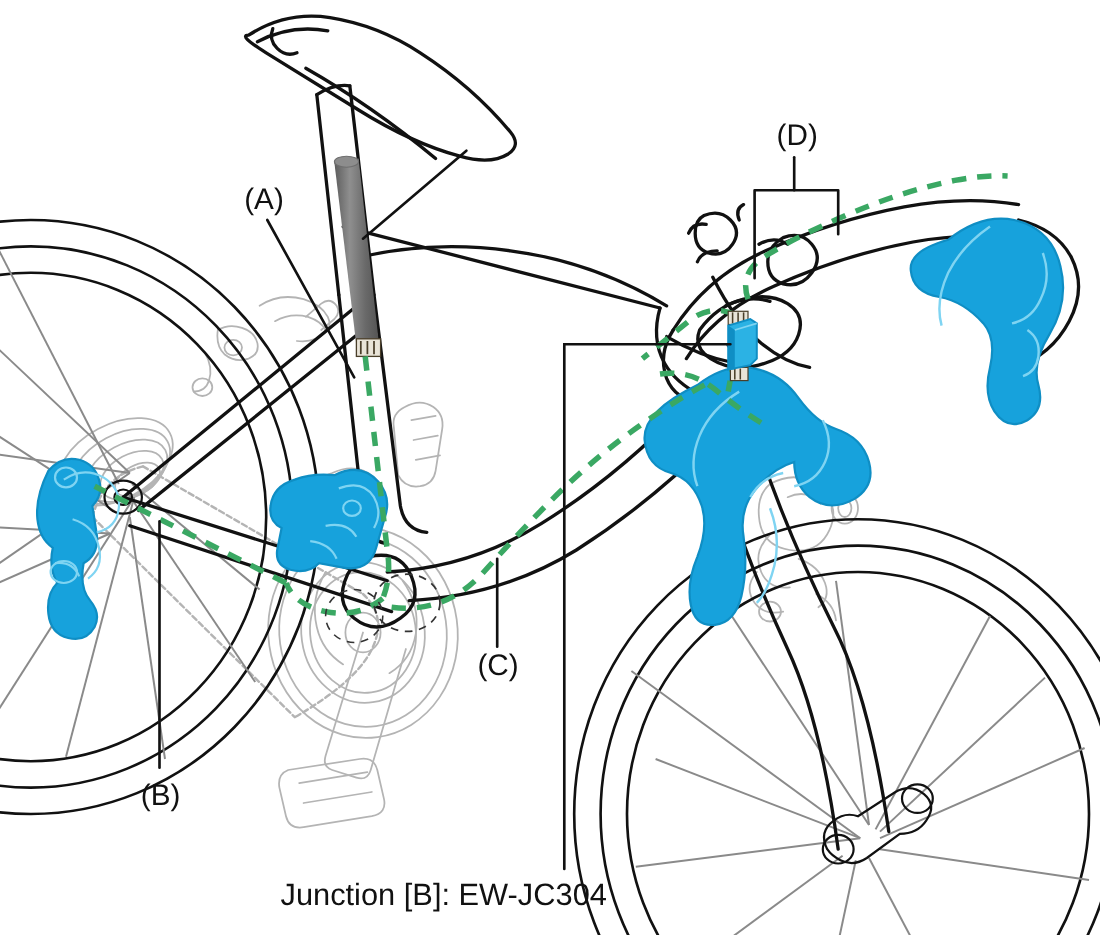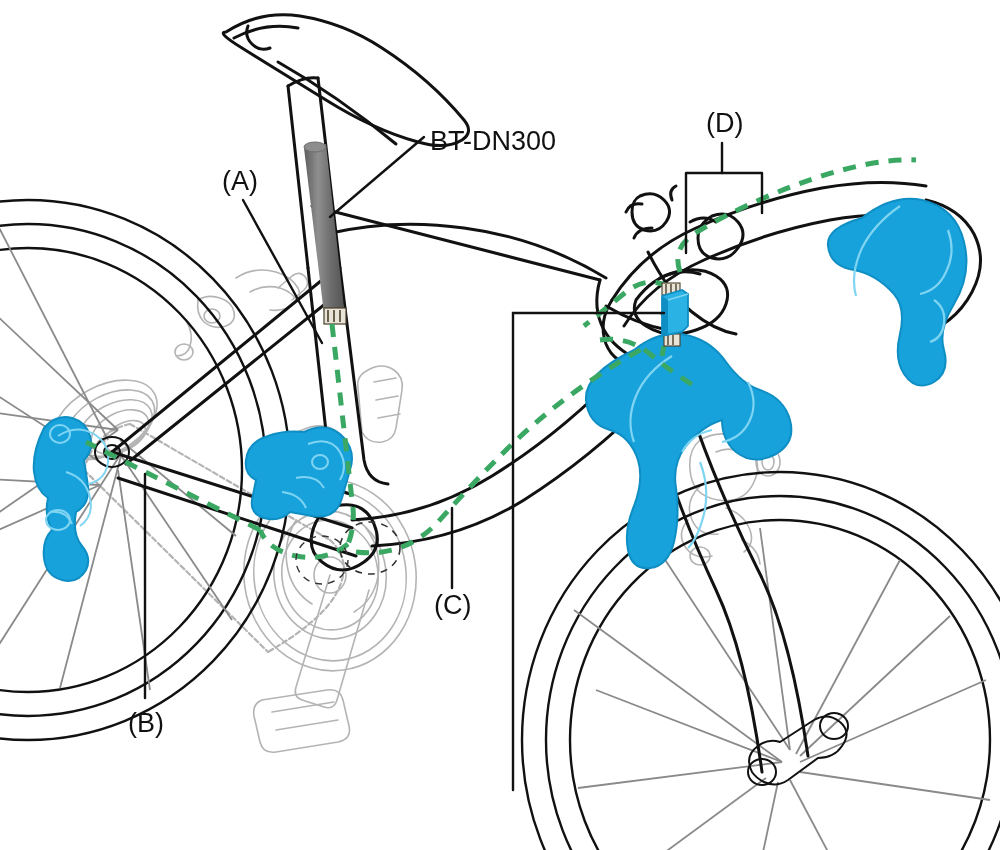--- a/index.html
+++ b/index.html
@@ -359,24 +359,24 @@
 
       <path d="M452 588 L452 508"></path>
 
       <path d="M722 143 L722 173"></path>
       <path d="M686 173 L762 173 M686 173 L686 253 M762 173 L762 213"></path>
 
       <path d="M513 790 L513 313 L664 313"></path>
     </g>
   </svg>
 
-  <div class="lbl lbl-part" style="left:430px; top:128px;">BT-DN300</div>
 
   <div class="lbl lbl-ref" style="left:222px; top:168px;">(A)</div>
 
   <div class="lbl lbl-ref" style="left:128px; top:710px;">(B)</div>
 
   <div class="lbl lbl-ref" style="left:434px; top:592px;">(C)</div>
 
   <div class="lbl lbl-ref" style="left:706px; top:110px;">(D)</div>
 
+  <div class="lbl lbl-junction" style="left:255px; top:800px;">Junction [B]: EW-JC304</div>
 
 </div>
 
 </body></html>

